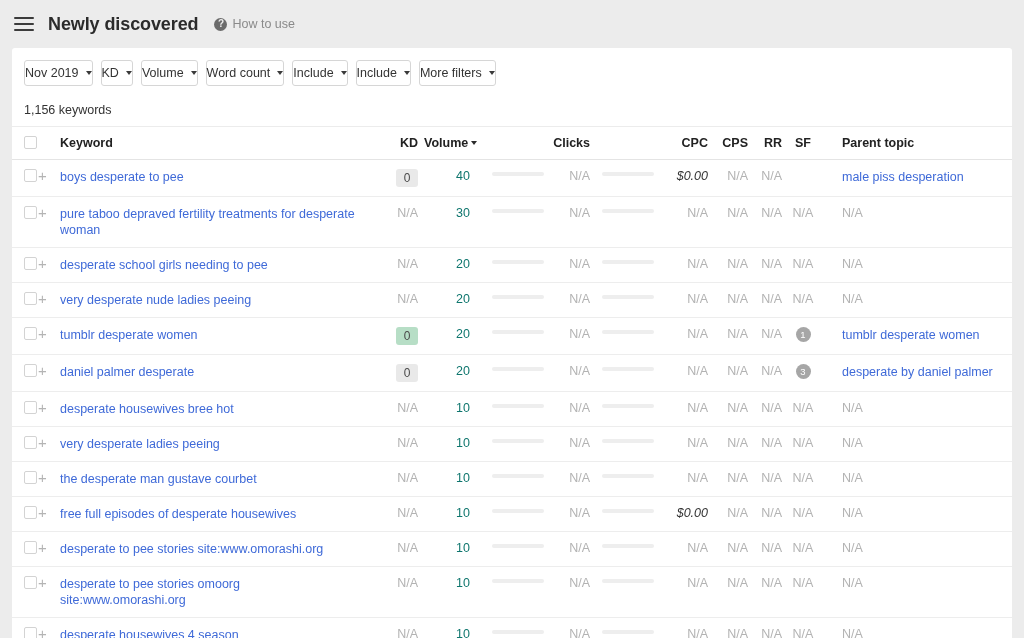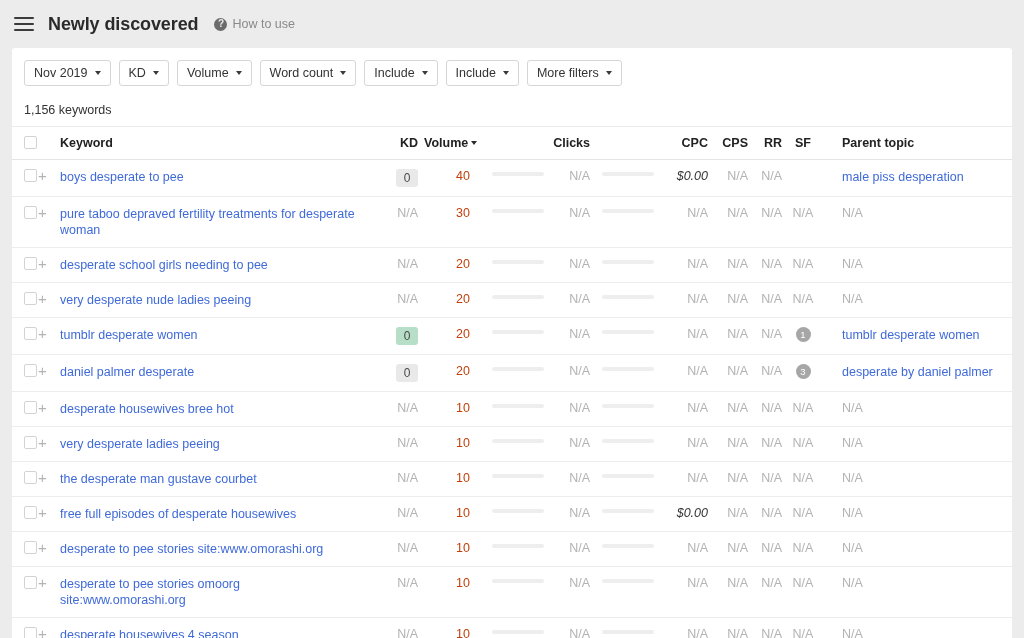--- a/index.html
+++ b/index.html
@@ -55,21 +55,21 @@
     overflow: hidden;
   }
 
   
   .filters {
     display: flex; align-items: center; gap: 8px;
     padding: 12px 12px 11px 12px;
   }
   .fbtn {
     height: 26px;
-    padding: 0 9px;
+    padding: 0 0;
     background: #fff;
     border: 1px solid #d6d6d6;
     border-radius: 3px;
     font-size: 12.5px;
     color: #333;
     display: inline-flex; align-items: center; gap: 7px;
     cursor: pointer;
     white-space: nowrap;
   }
   .caret {
@@ -171,21 +171,21 @@
     padding: 2px 5px;
     border-radius: 3px;
     font-size: 12px;
     color: #4a4a4a;
     text-align: center;
     line-height: 14px;
   }
   .kd-gray  { background: #e9e9e9; }
   .kd-green { background: #b7dec6; }
 
-  .volume { color: #c2410c; }
+  .volume { color: #0f766e; }
   .cpc-val { color: #333; font-style: italic; }
 
   .barph {
     display: inline-block;
     width: 52px; height: 4px;
     background: #eeeeee;
     border-radius: 2px;
     vertical-align: 4px;
   }
 

